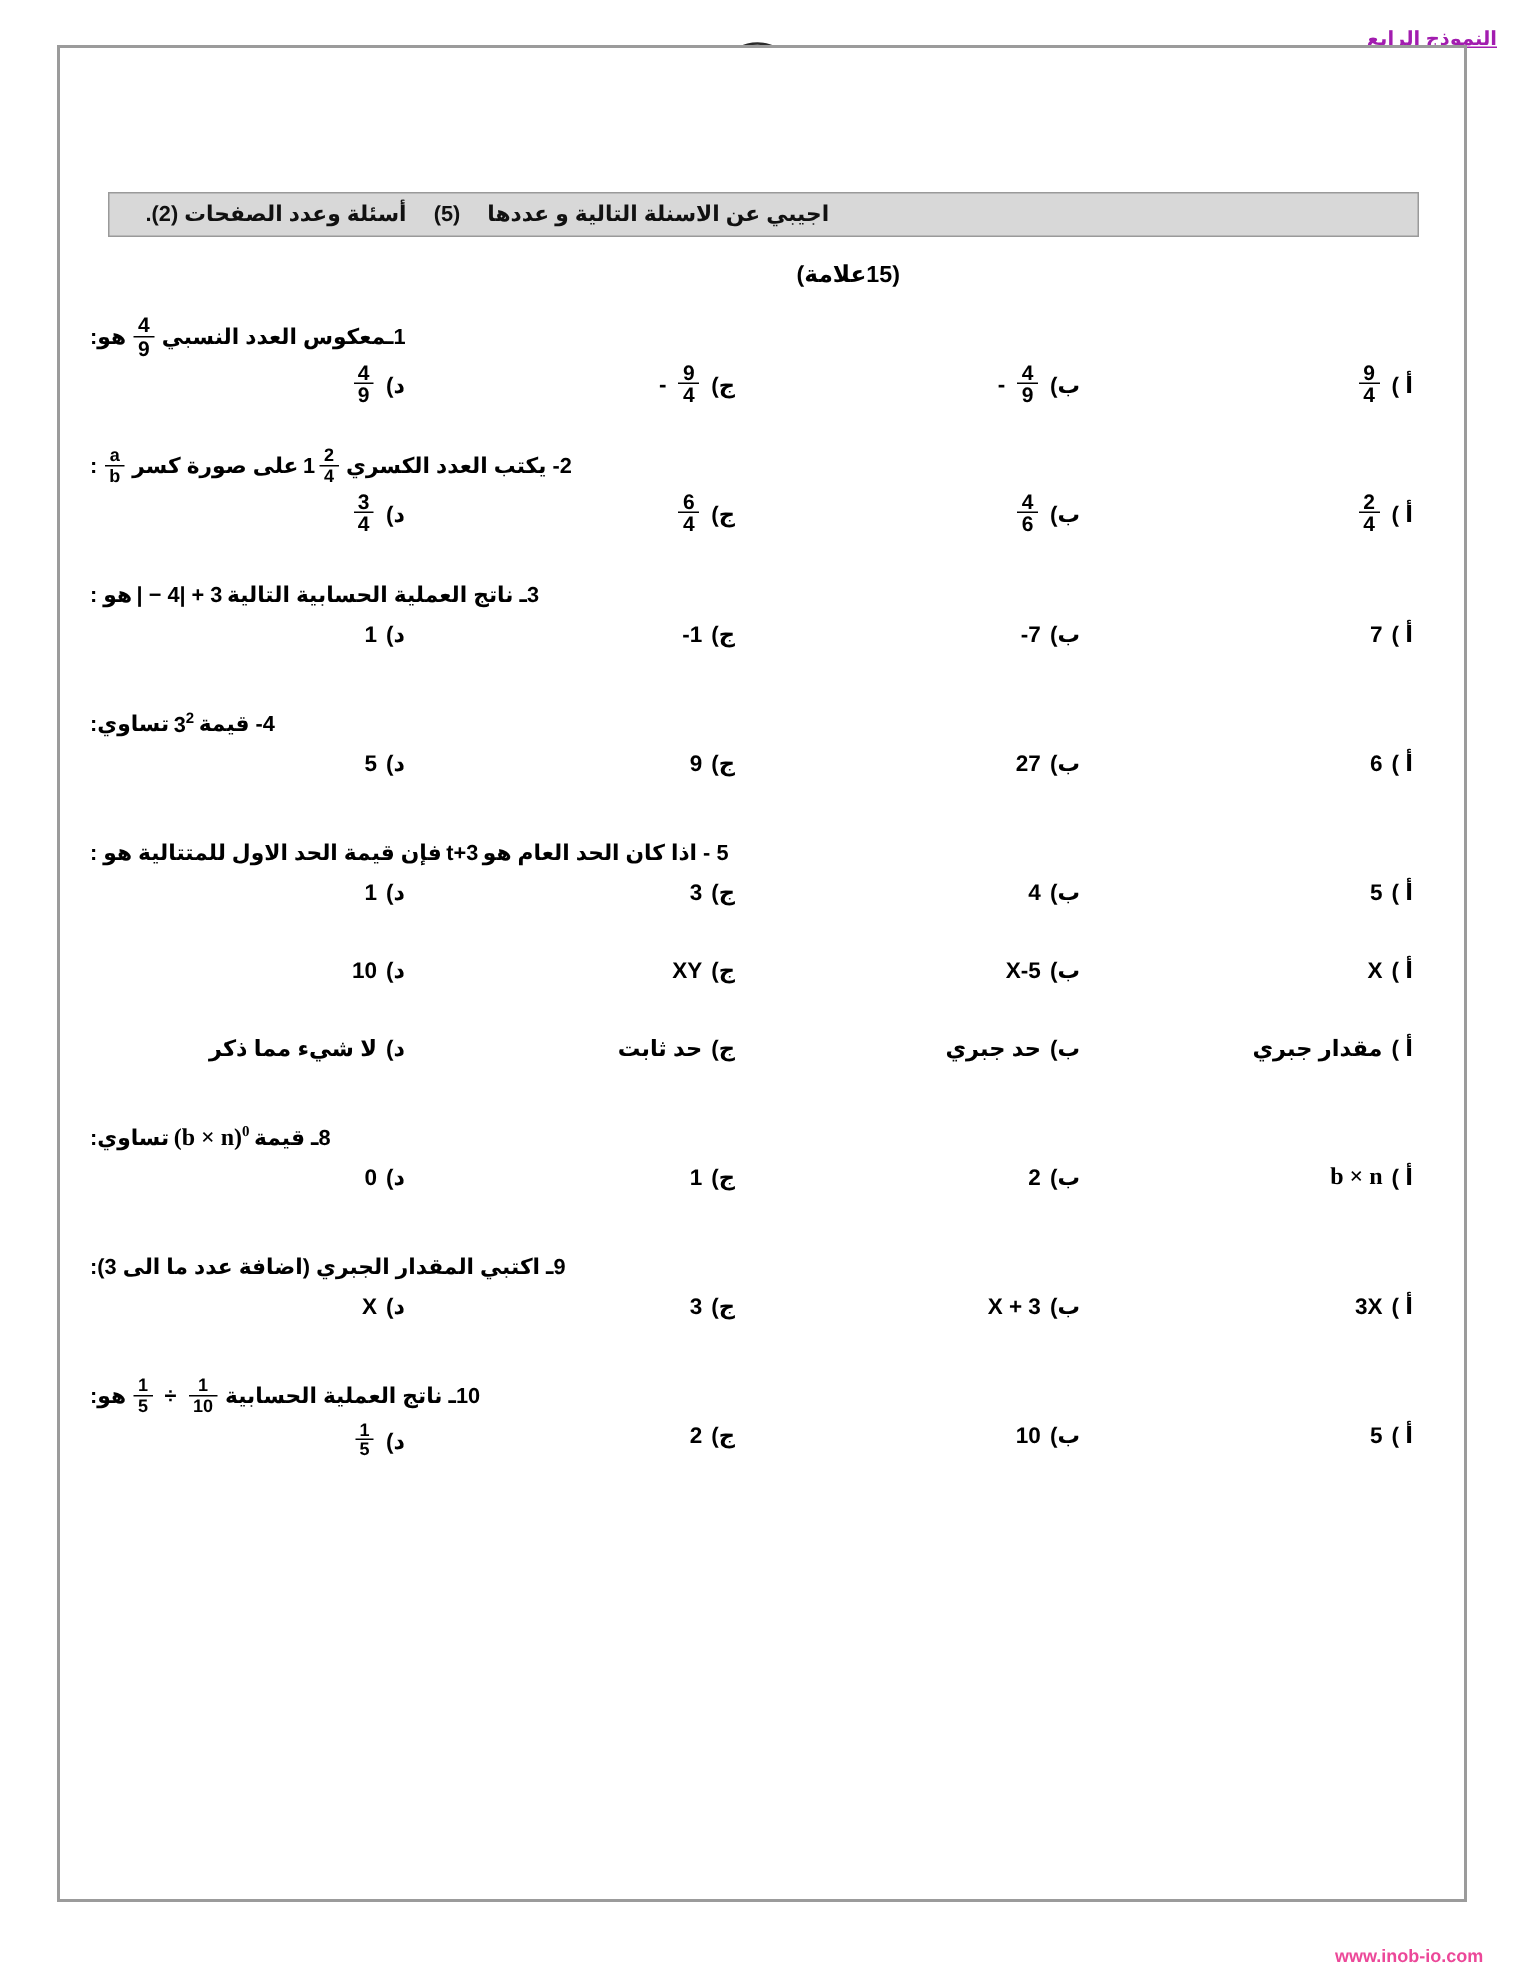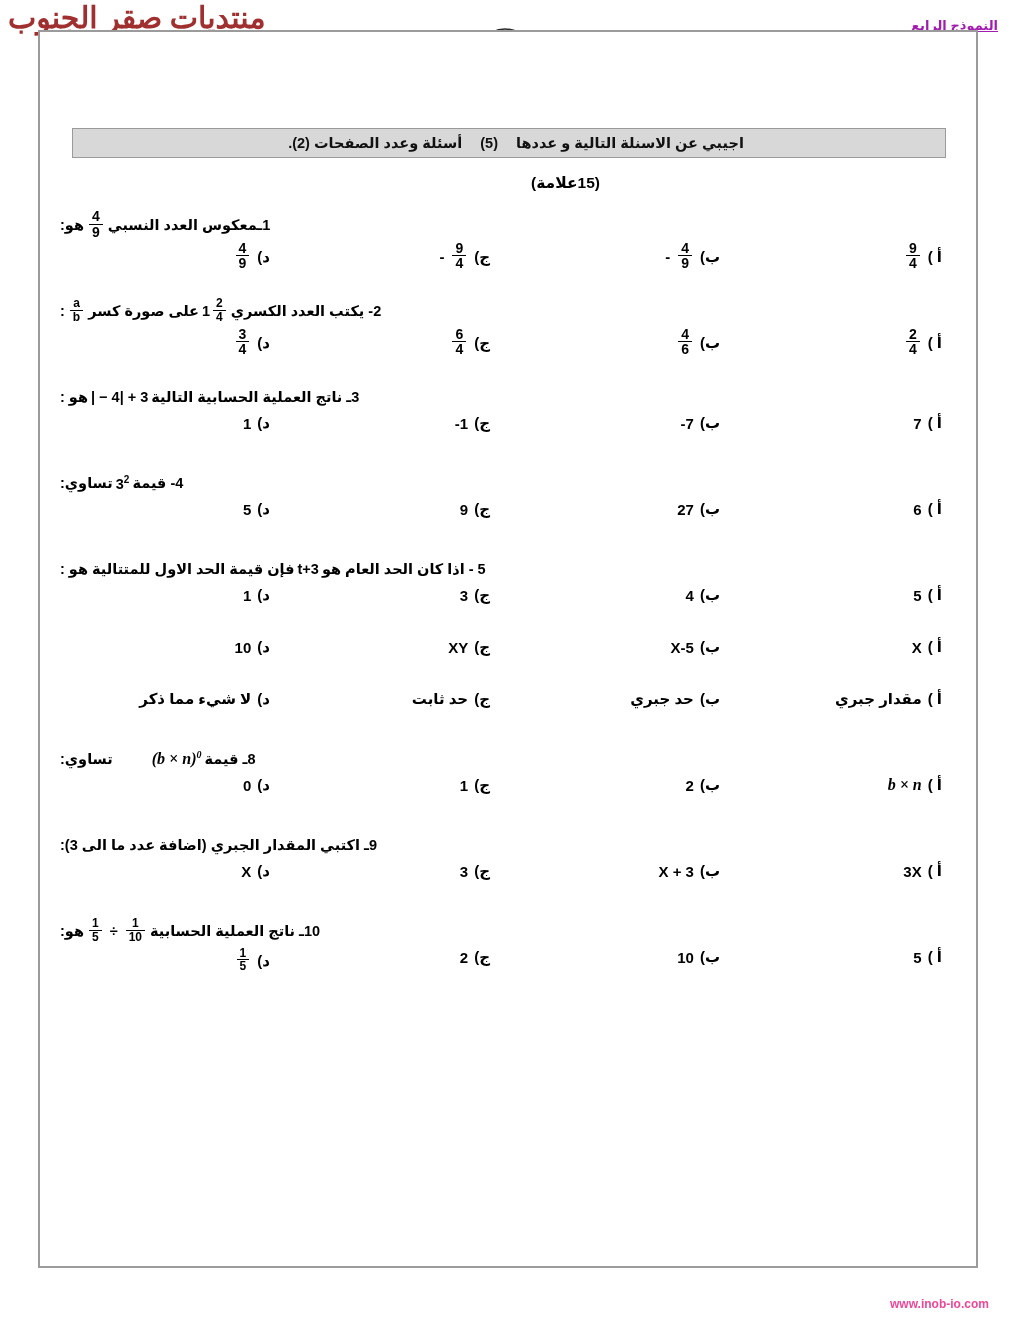--- a/index.html
+++ b/index.html
@@ -72,21 +72,21 @@
   .info-bar {
     position: absolute;
     left: 72px;
     top: 128px;
     width: 874px;
     height: 30px;
     background: #d8d8d8;
     border: 1px solid #9a9a9a;
     box-sizing: border-box;
     direction: rtl;
-    text-align: center;
+    text-align: left;
     font-size: 14.5px;
     font-weight: bold;
     color: #111;
     line-height: 28px;
     padding: 0 10px;
     white-space: nowrap;
   }
   .info-bar .seg { margin-left: 14px; }
   
   .content {
@@ -170,26 +170,24 @@
   .frac.small { font-size: 12px; }
   .sgn { margin-left: 2px; font-weight: bold; }
   .mixed {
     display: inline-flex;
     align-items: center;
     direction: ltr;
     gap: 1px;
   }
   .mathi {
     font-family: "Liberation Serif", "DejaVu Serif", serif;
-    font-style: italic;
     font-weight: bold;
     font-size: 16px;
     direction: ltr;
     display: inline-block;
-    margin-left: 36px;
   }
   .ltr { direction: ltr; display: inline-block; }
   sup.pw { font-size: 10px; vertical-align: super; font-weight: bold; }
   
   .footer-url {
     position: absolute;
     right: auto;
     left: 890px;
     top: 1297px;
     font-size: 12px;
@@ -197,21 +195,20 @@
     color: #ec4899;
     direction: ltr;
     white-space: nowrap;
   }
 </style>
 </head>
 <body>
 
 <div class="page">
 
-  <div class="forum-title left">منتديات صقر الجنوب</div>
 
   <div class="model-label">النموذج الرابع</div>
 
   <div class="emblem">
     <svg viewBox="0 0 86 92" width="86" height="92" aria-hidden="true">
       <ellipse cx="43" cy="46" rx="33" ry="43" fill="#ffffff" stroke="#2a2a2a" stroke-width="1.6"></ellipse>
       <ellipse cx="43" cy="46" rx="28" ry="38" fill="none" stroke="#2a2a2a" stroke-width="0.8"></ellipse>
       <circle cx="12.5" cy="46" r="1.6" fill="#2a2a2a"></circle>
       <circle cx="73.5" cy="46" r="1.6" fill="#2a2a2a"></circle>
 

